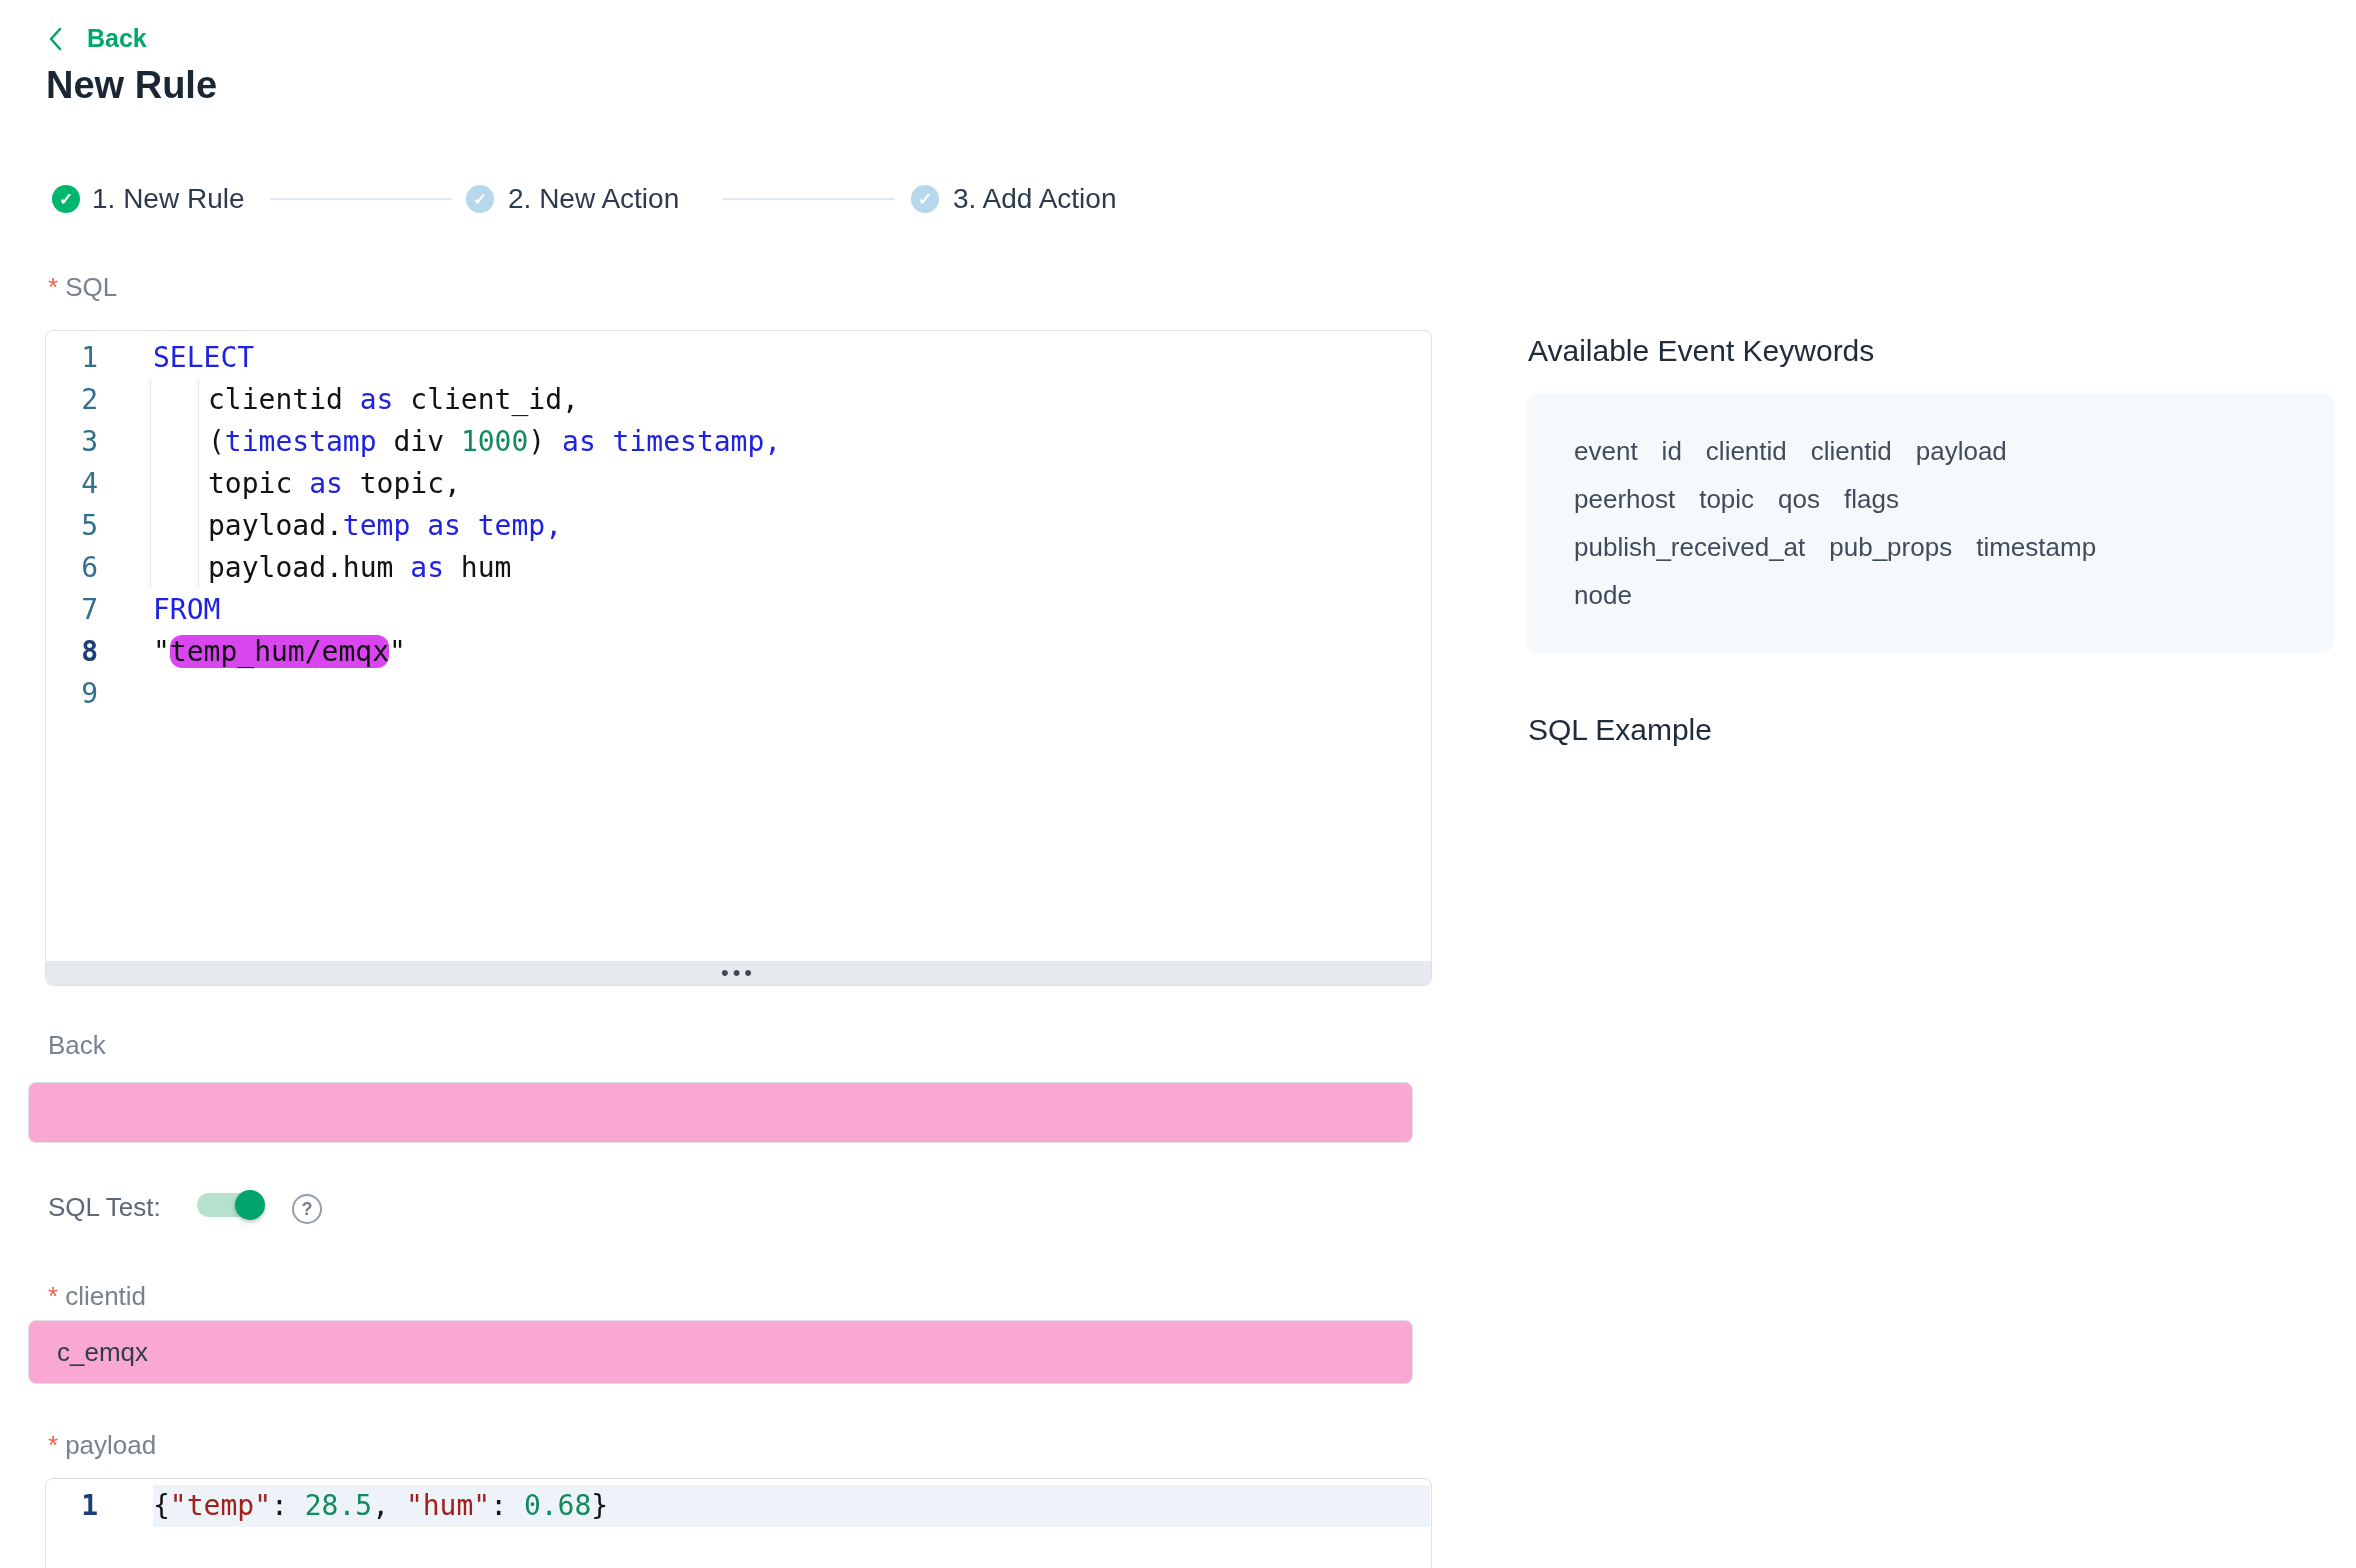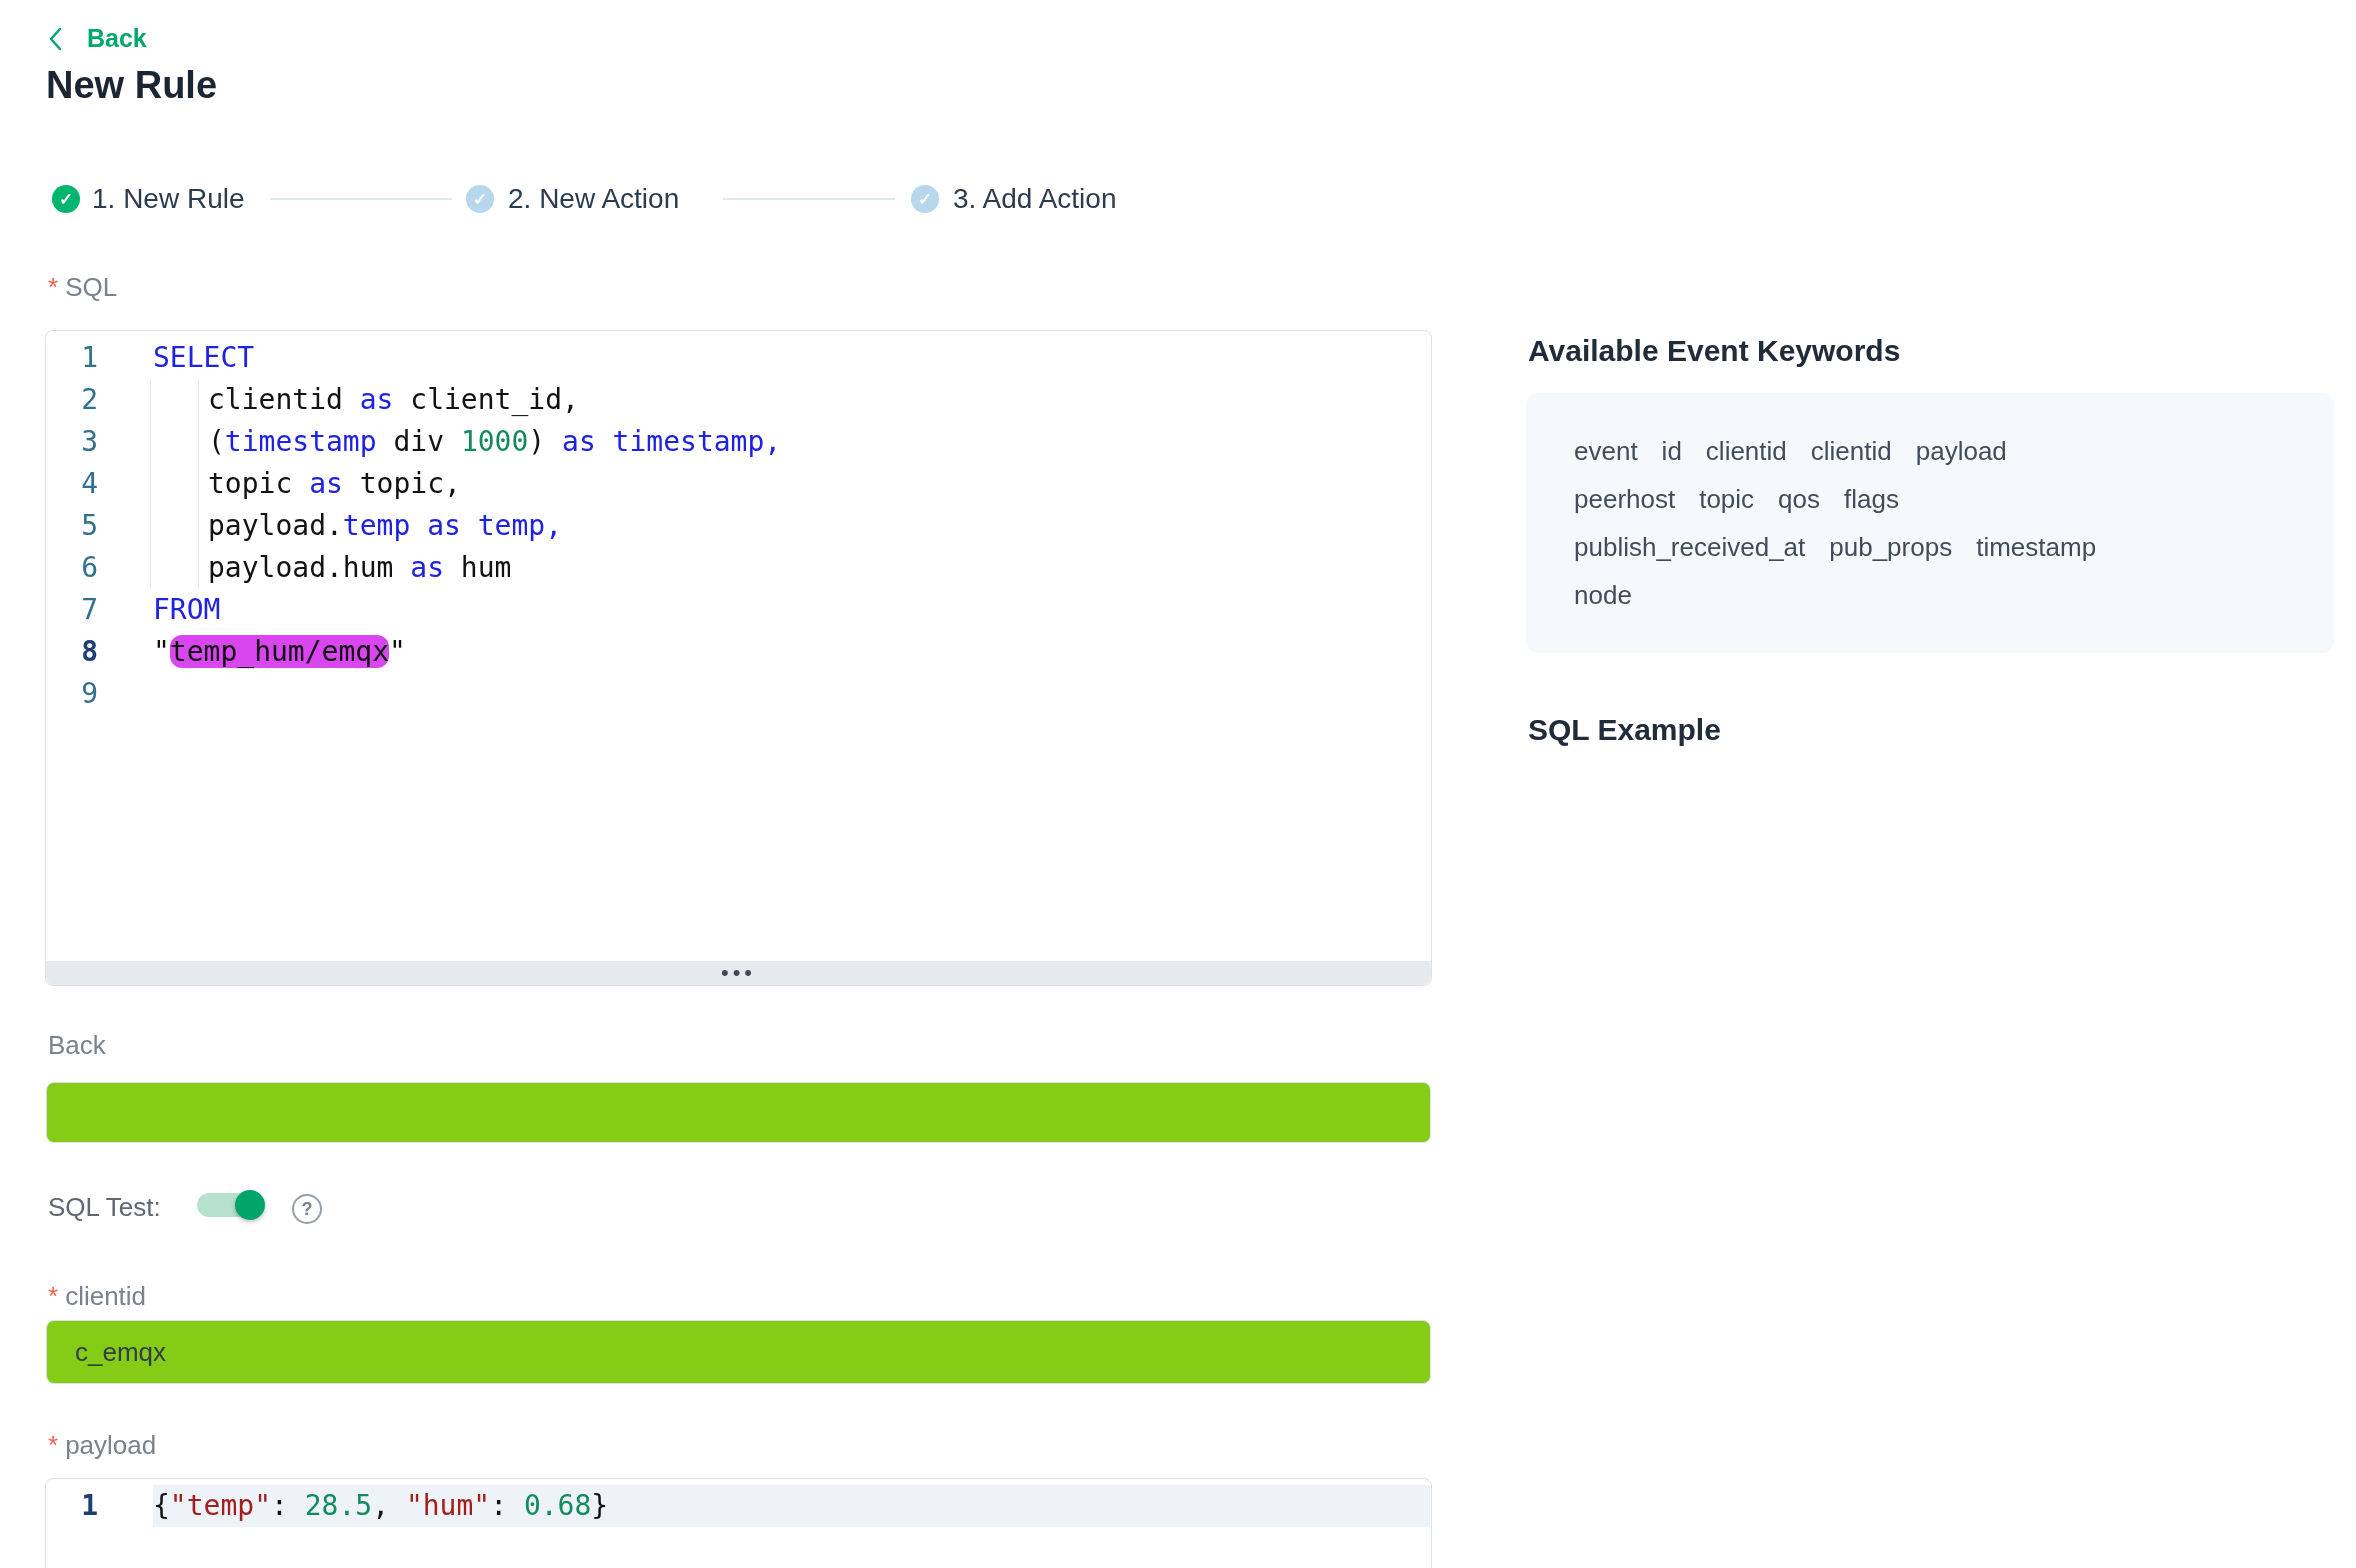--- a/index.html
+++ b/index.html
@@ -20,22 +20,22 @@
   .step-icon.done{background:#00b56e;}
   .step-icon.pending{background:#b7d7ec;}
   .step-label{position:absolute;top:0;height:40px;line-height:40px;font-size:28px;color:#2c3b4e;font-weight:500;}
   .step-line{position:absolute;top:19px;height:2px;background:#dfe7f1;}
 
   
   .field-label{position:absolute;display:flex;gap:7px;font-size:26px;color:#79828f;line-height:30px;}
   .field-label .star{color:#f2604f;}
 
   
-  .text-input{position:absolute;left:46px;width:1385px;border:1px solid #dcdfe6;border-radius:8px;
-              background:#84cc16;box-sizing:border-box;font-family:"Liberation Sans",sans-serif;
+  .text-input{position:absolute;left:28px;width:1385px;border:1px solid #dcdfe6;border-radius:8px;
+              background:#f9a8d4;box-sizing:border-box;font-family:"Liberation Sans",sans-serif;
               font-size:26px;color:#333c49;padding:0 28px;outline:none;}
 
   
   .editor{position:absolute;left:45px;width:1387px;border:1px solid #dcdfe6;border-radius:8px;
           background:#fff;box-sizing:border-box;}
   .editor .lines{position:absolute;top:6px;left:0;right:1px;}
   .cm-line{position:relative;height:42px;}
   .ln{position:absolute;left:0;top:0;width:52px;text-align:right;
       font-family:"DejaVu Sans Mono",monospace;font-size:28px;line-height:42px;color:#31708f;}
   .ln.active{color:#1d3f76;font-weight:700;}
@@ -63,21 +63,21 @@
   .sqltest-label{position:absolute;left:48px;top:1192px;font-size:26px;color:#5d6775;}
   .toggle{position:absolute;left:197px;top:1193px;width:66px;height:24px;border-radius:12px;
           background:#b5e1cd;cursor:pointer;}
   .toggle .knob{position:absolute;right:-2px;top:-3px;width:30px;height:30px;border-radius:50%;
                 background:#01a46a;box-shadow:0 2px 4px rgba(0,0,0,.25);}
   .help{position:absolute;left:292px;top:1194px;width:26px;height:26px;border-radius:50%;
         border:2px solid #959eab;color:#737d8b;font-size:18px;font-weight:600;
         display:flex;align-items:center;justify-content:center;cursor:pointer;}
 
   
-  .side-title{position:absolute;left:1528px;font-size:30px;font-weight:700;color:#202c3a;}
+  .side-title{position:absolute;left:1528px;font-size:30px;font-weight:400;color:#202c3a;}
   .side-card{position:absolute;left:1526px;width:808px;background:#f6f9fc;border-radius:12px;box-sizing:border-box;}
   #kw-card{top:393px;height:260px;padding:34px 48px;}
   .kw-row{display:flex;gap:24px;height:48px;align-items:center;font-size:26px;color:#414c5b;}
   #ex-card{top:765px;height:150px;padding:36px 48px;}
   .ex-line{font-family:"DejaVu Sans Mono",monospace;font-size:26px;line-height:44px;color:#39424e;white-space:pre;}
 </style>
 </head>
 <body>
 
 <div id="app">

